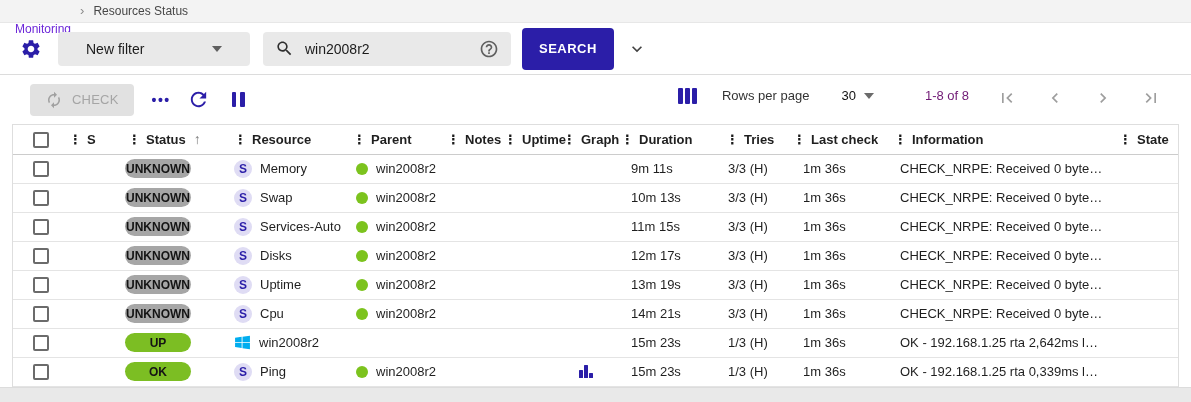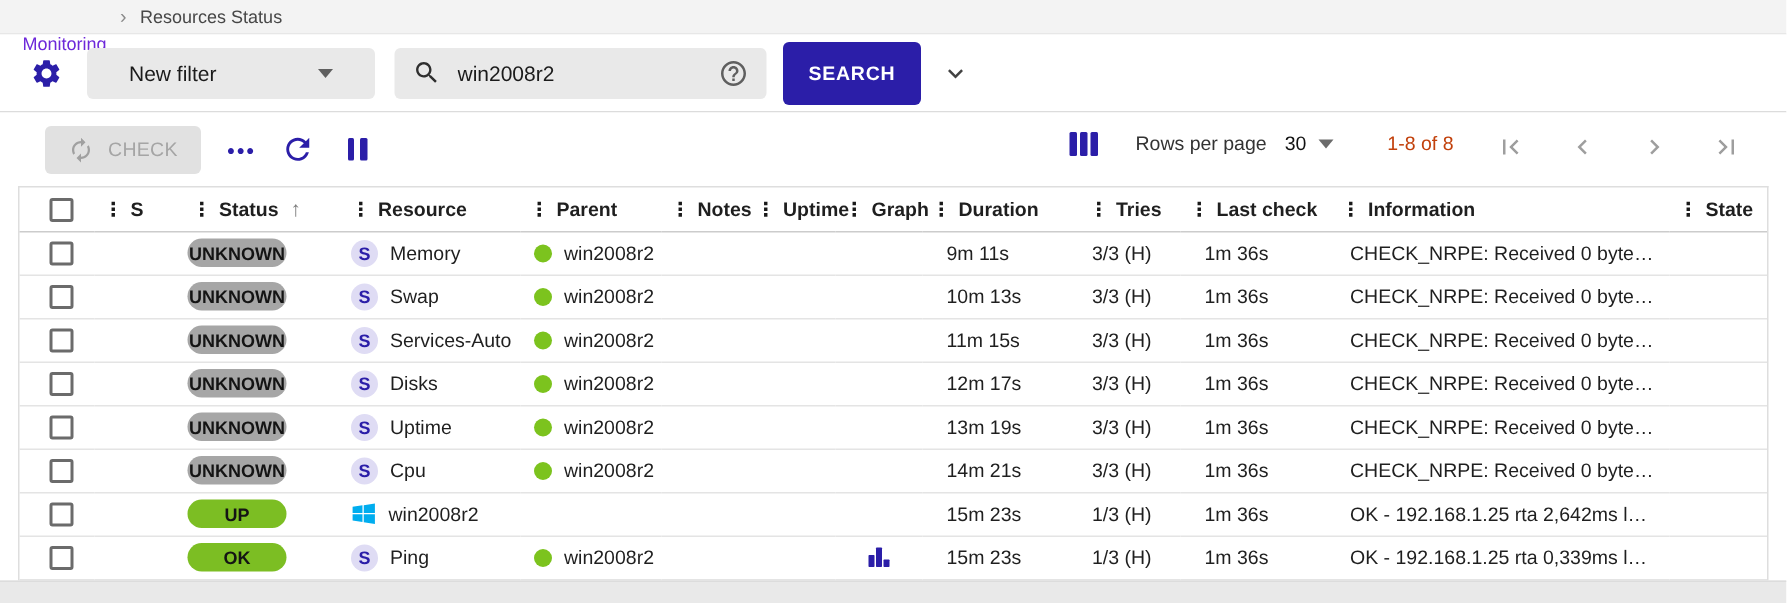--- a/index.html
+++ b/index.html
@@ -66,23 +66,23 @@
   .more-dots { color:#2b1ea8; font-weight:bold; font-size:14px; letter-spacing:1.5px; margin:0 16px 0 8px; cursor:pointer; }
   .icon-btn { background:none; border:none; padding:0; cursor:pointer; display:flex; align-items:center; }
   .refresh-ic svg { width:23px; height:23px; fill:#2b1ea8; }
   .pause-ic { margin-left:22px; display:flex; gap:4px; }
   .pause-ic i { display:block; width:4.5px; height:15px; background:#2b1ea8; border-radius:1px; }
 
   .pager { margin-left:auto; display:flex; align-items:flex-start; }
   .cols-ic { display:flex; gap:2px; cursor:pointer; }
   .cols-ic i { display:block; width:5px; height:16px; background:#2b1ea8; border-radius:1px; }
   .rpp-label { margin-left:25px; font-size:13px; color:#333; }
-  .rpp-value { margin-left:12px; font-size:13px; color:#111; display:flex; align-items:center; gap:8px; cursor:pointer; }
+  .rpp-value { margin-left:32px; font-size:13px; color:#111; display:flex; align-items:center; gap:8px; cursor:pointer; }
   .rpp-value .caret { border-top-color:#6b6b6b; }
-  .range { margin-left:36px; font-size:13px; color:#c2410c; }
+  .range { margin-left:51px; font-size:13px; color:#701a75; }
   .nav-ic { margin-left:28px; background:none; border:none; padding:0; cursor:default; }
   .nav-ic svg { width:20px; height:20px; fill:#9e9e9e; }
 
   
   .table-wrap { margin:0 12px; border:1px solid #dedede; border-bottom:none; background:#fff; }
   table { width:100%; border-collapse:collapse; table-layout:fixed; font-size:13px; color:#1f1f1f; }
   thead th { height:29px; border-bottom:1px solid #cccccc; padding:0; text-align:left; font-weight:bold; }
   .hcell { display:flex; align-items:center; gap:5px; padding-left:6px; white-space:nowrap; }
   .kebab { font-size:13px; font-weight:bold; color:#1a1a1a; line-height:1; cursor:grab; }
   .sort-arrow { color:#7c7c7c; font-size:14px; margin-left:3px; }

